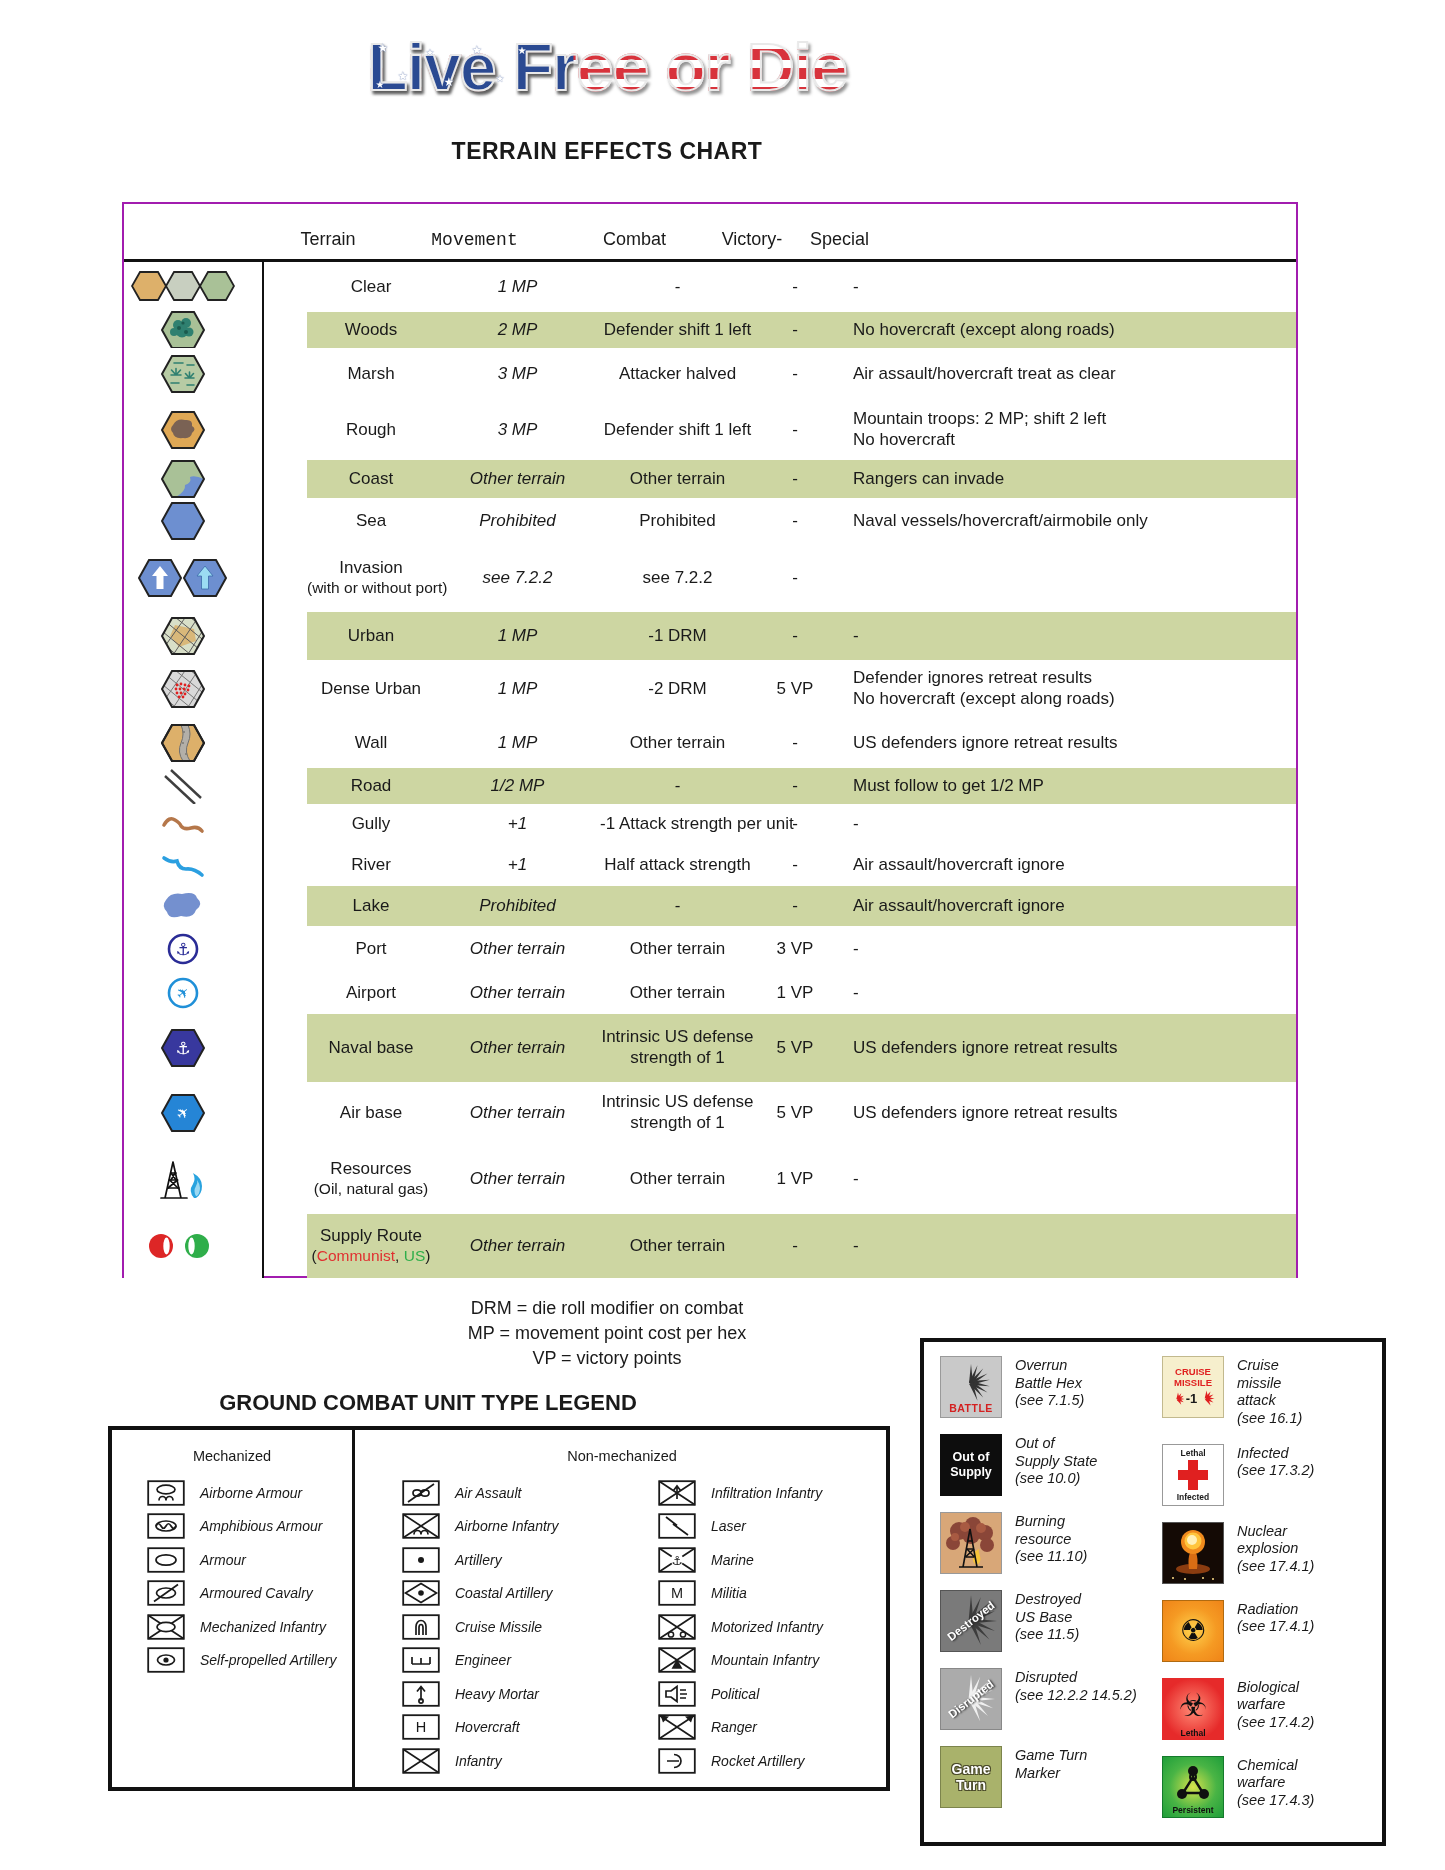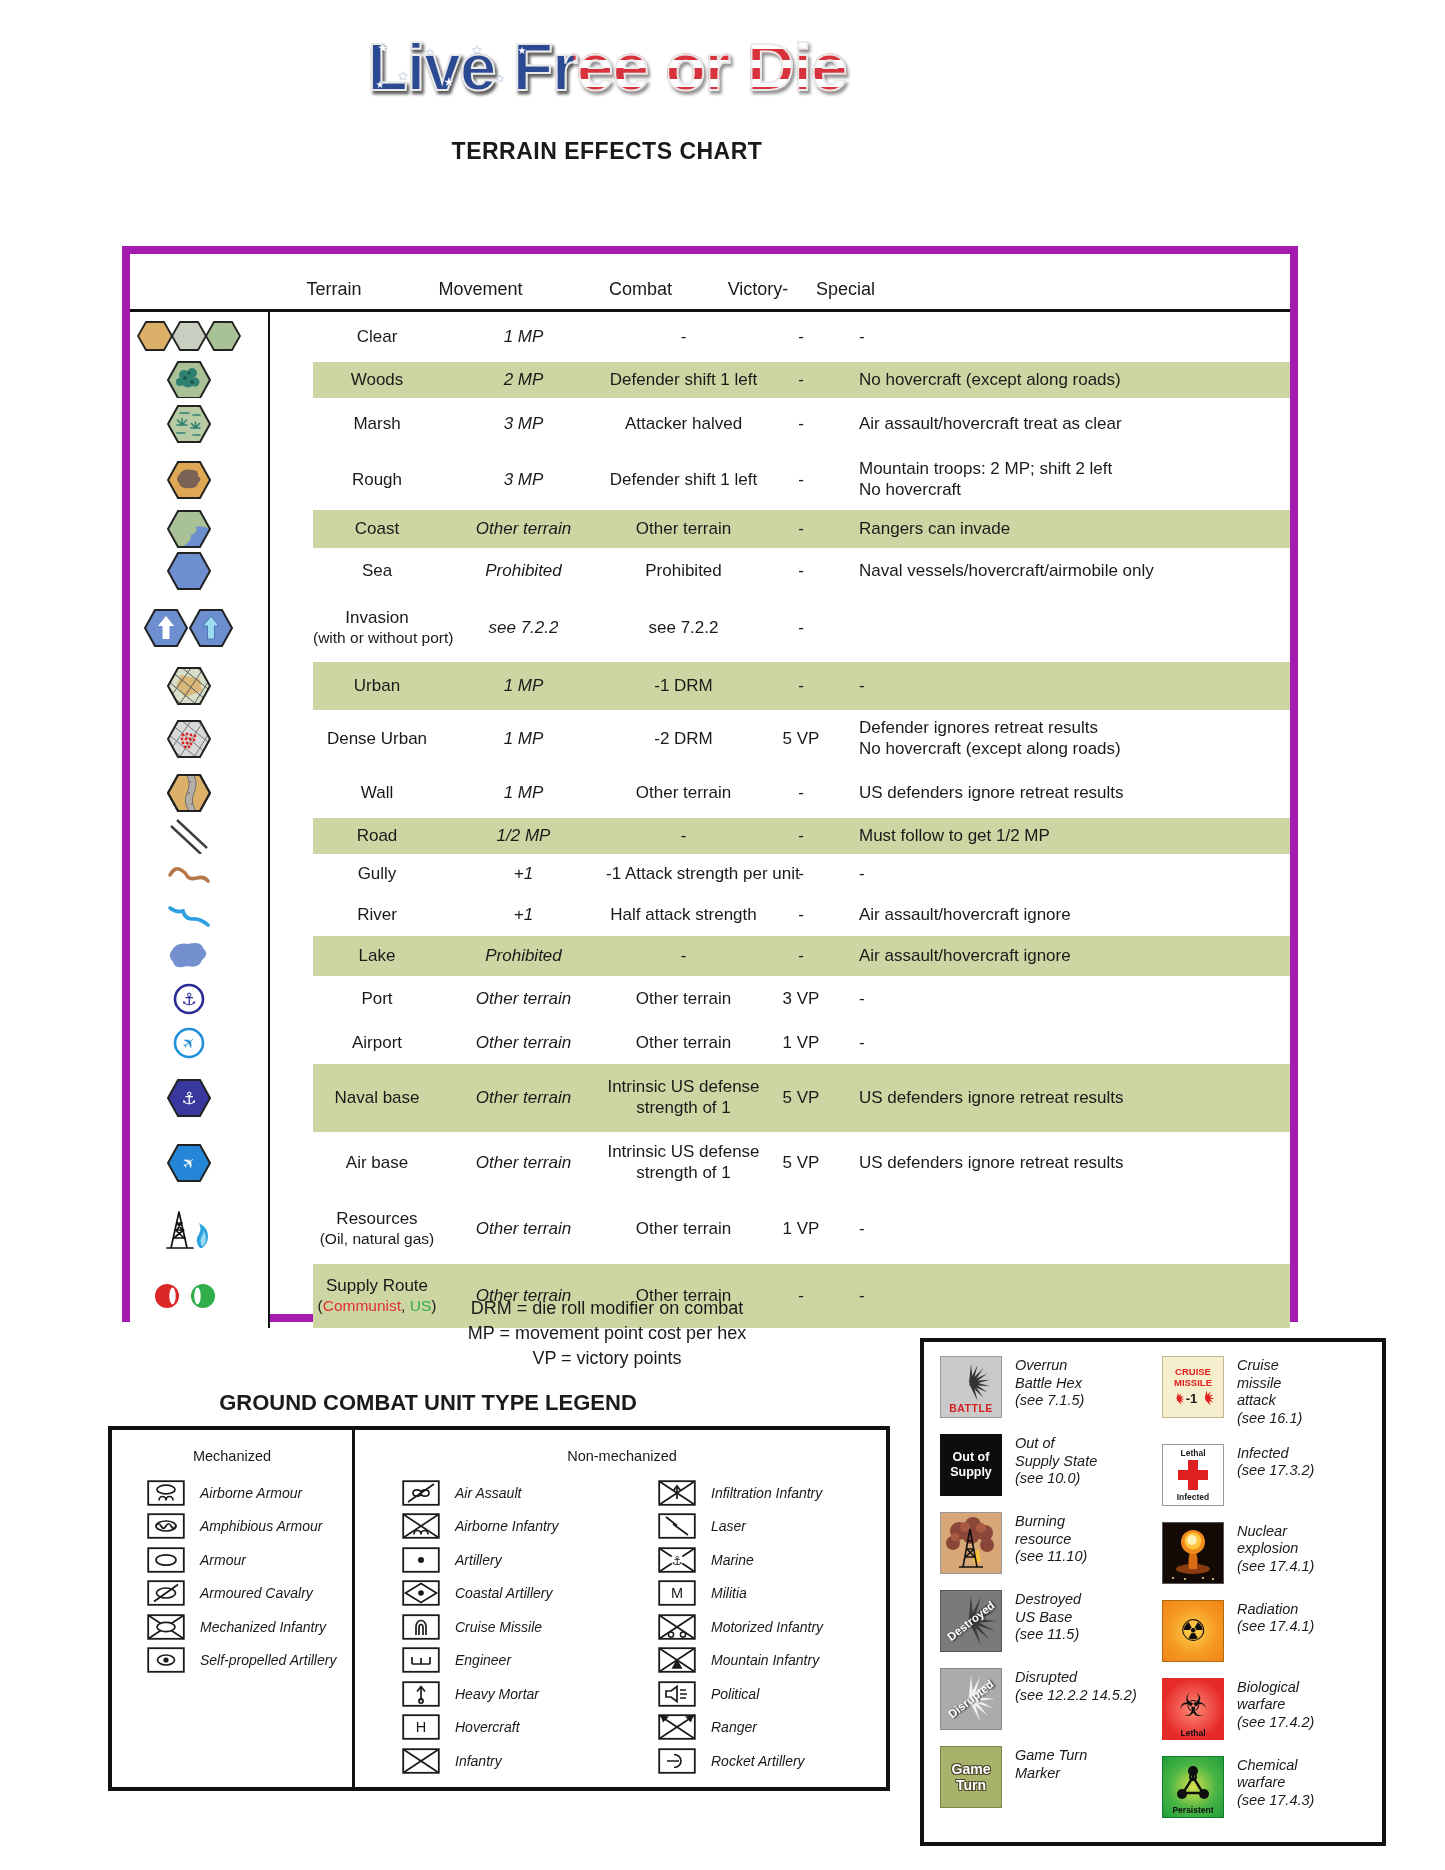--- a/index.html
+++ b/index.html
@@ -19,25 +19,25 @@
       .logo-stripes { color: #c23340; } }
   .logo-blue { position: absolute; left: 0; top: 0; color: #2b4a92; clip-path: inset(0 57% 0 0); }
   .logo-star { position: absolute; color: #fff; font-size: 12px; z-index: 3; line-height: 1;
                font-family: "DejaVu Sans", sans-serif; text-shadow: 0 0 1px #2b4a92; }
 
   .chart-title { position: absolute; top: 138px; left: 0; width: 1214px; text-align: center;
                  font-size: 23px; font-weight: bold; letter-spacing: .5px; }
 
   
   .terrain-box { position: absolute; left: 122px; top: 202px; width: 1176px; height: 1076px;
-                 border: 8px solid #a21caf; background: #fff; margin-top: 44px; }
+                 border: 2px solid #a21caf; background: #fff; }
   .thead { display: flex; align-items: flex-end; height: 58px; border-bottom: 3px solid #111;
            font-size: 18px; padding-bottom: 9px; }
   .th { text-align: center; }
-  .w-icon { width: 140px; } .w-name { width: 128px; } .w-move { width: 165px; }
+  .w-icon { width: 140px; } .w-name { width: 128px; } .w-move { width: 165px; font-family: Liberation Mono, monospace; }
   .w-combat { width: 155px; } .w-vic { width: 80px; }
   .w-special { flex: 1; text-align: left; padding-left: 18px; }
 
   .t-row { display: flex; align-items: stretch; gap: 43px; }
   .icon-cell { width: 140px; border-right: 2.5px solid #111; background: #fff;
                display: flex; align-items: center; justify-content: center; gap: 2px; padding-right: 20px; }
   .row-rest { flex: 1; display: flex; }
   .t-row.hl .row-rest { background: #cdd6a2; }
   .row-rest .cell { display: flex; flex-direction: column; justify-content: center;
                     text-align: center; font-size: 17px; line-height: 1.22; white-space: nowrap; }

